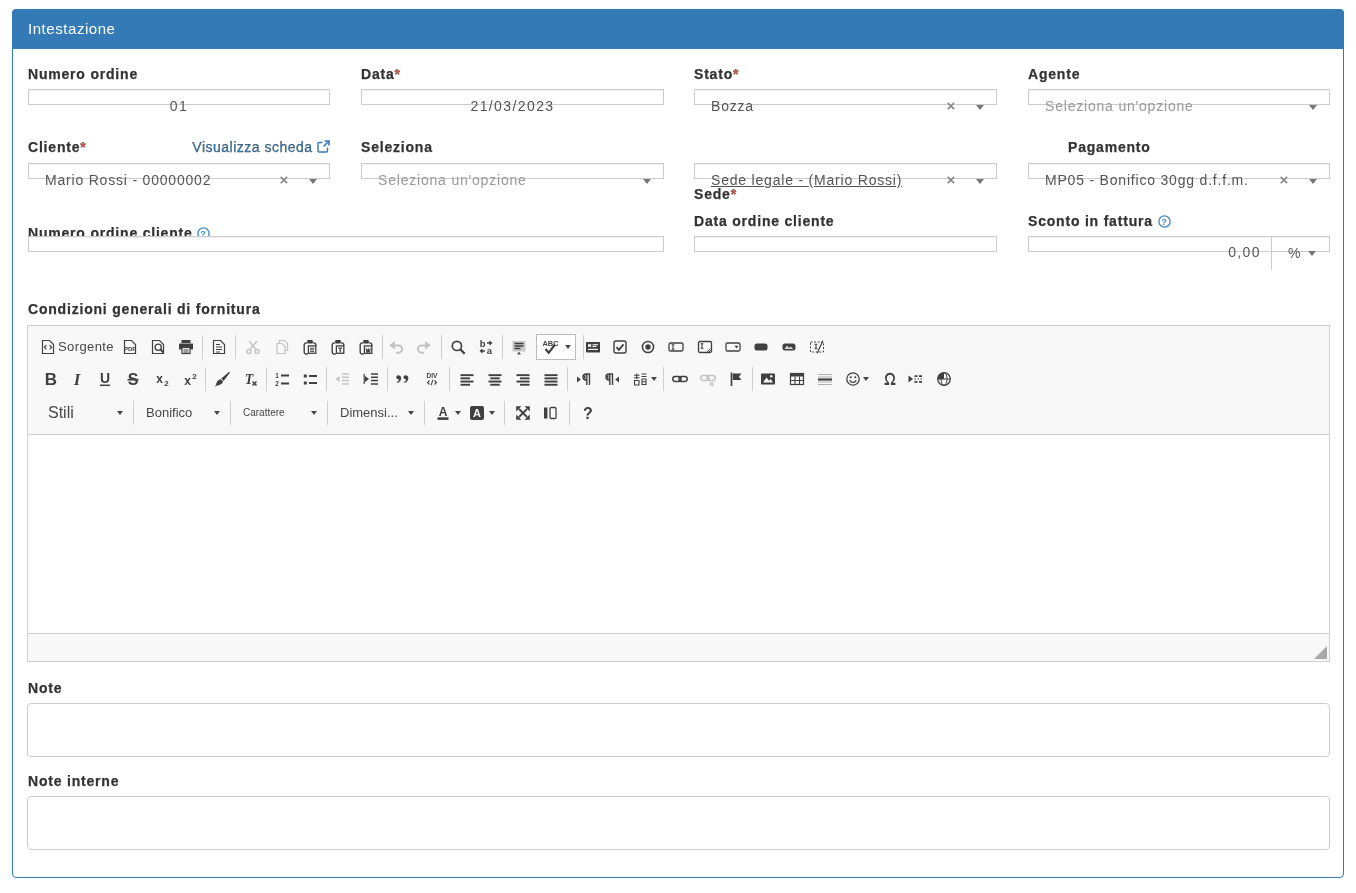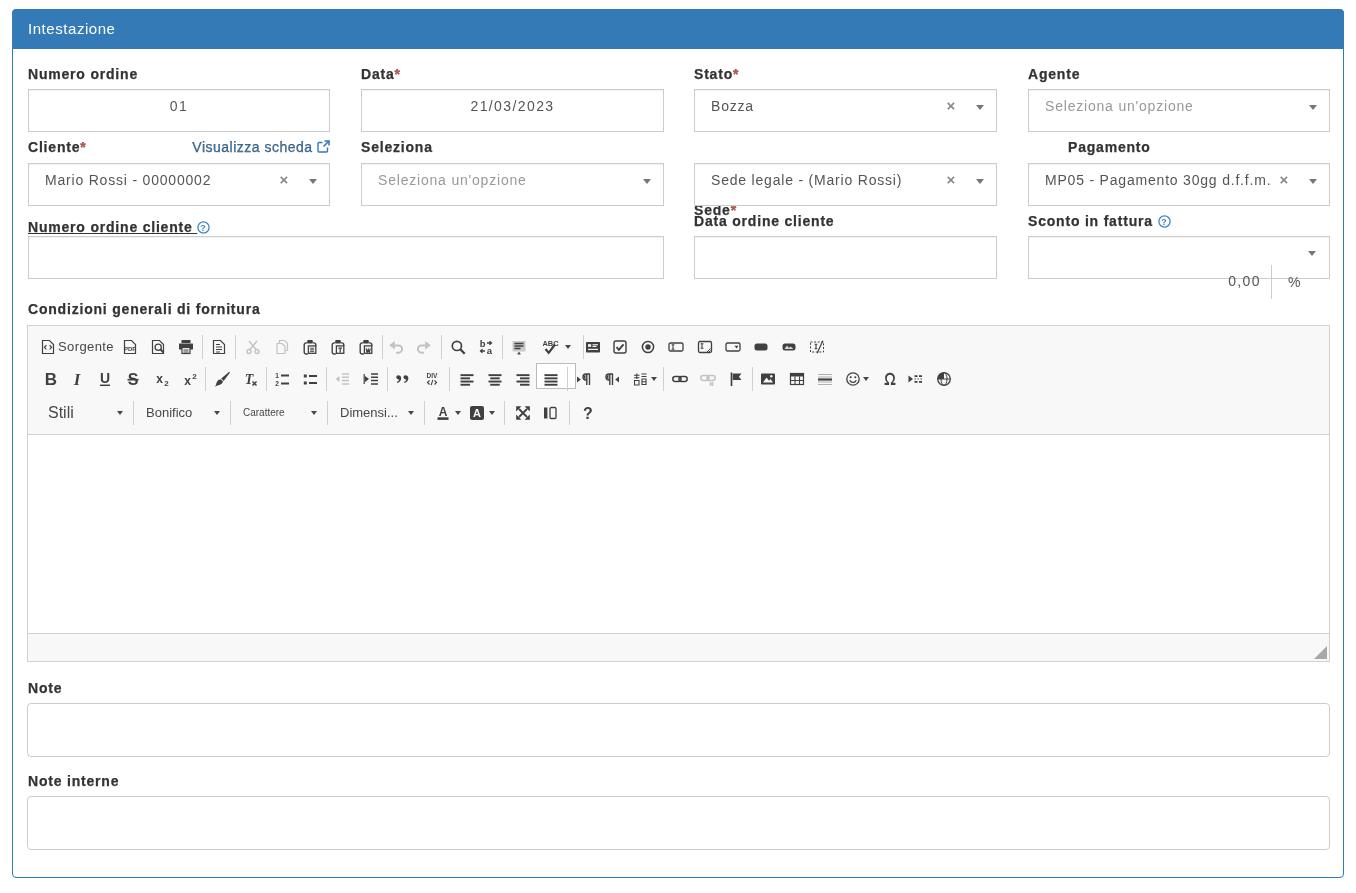--- a/index.html
+++ b/index.html
@@ -1,22 +1,22 @@
 <!DOCTYPE html>
 <html><head><meta charset="utf-8">
 <style>
 *{margin:0;padding:0;box-sizing:border-box;}
 html,body{width:1356px;height:893px;background:#fff;font-family:"Liberation Sans",sans-serif;}
 body{position:relative;overflow:hidden;}
-.abs{position:absolute;margin-top:29px;}
+.abs{position:absolute;}
 .panel{position:absolute;left:12px;top:9px;width:1332px;height:869px;border:1px solid #337ab7;border-radius:4px;background:#fff;}
 .phead{position:absolute;left:-1px;top:-1px;width:1332px;height:40px;background:#337ab7;border:1px solid #337ab7;border-radius:4px 4px 0 0;color:#fff;font-size:15px;line-height:38px;padding-left:15px;letter-spacing:0.55px;}
 .lbl{position:absolute;font-size:14px;font-weight:bold;color:#333;line-height:14px;white-space:nowrap;letter-spacing:0.8px;-webkit-text-stroke:0.25px #333;}
 .req{color:#d9534f;font-weight:bold;}
-.inp{position:absolute;height:43px;border:1px solid #ccc;border-radius:0;background:#fff;font-size:14px;color:#555;line-height:32px;box-shadow:inset 0 1px 1px rgba(0,0,0,.06);}
+.inp{position:absolute;height:16px;border:1px solid #ccc;border-radius:0;background:#fff;font-size:14px;color:#555;line-height:32px;box-shadow:inset 0 1px 1px rgba(0,0,0,.06);}
 .ctr{text-align:center;letter-spacing:1.4px;}
 .s2t{padding-left:16px;color:#555;white-space:nowrap;overflow:hidden;letter-spacing:0.8px;}
 .ph{padding-left:16px;color:#999;white-space:nowrap;letter-spacing:0.8px;}
 .xclr{position:absolute;top:0;width:14px;height:32px;color:#888;font-size:15px;line-height:32px;text-align:center;font-weight:bold;}
 .crt{position:absolute;top:15px;width:0;height:0;border-left:4px solid transparent;border-right:4px solid transparent;border-top:5px solid #777;}
 .link{color:#337ab7;font-weight:normal;font-size:14px;letter-spacing:0.5px;}
 .qc{display:inline-block;vertical-align:-2px;}
 textarea.nt{position:absolute;height:54px;border:1px solid #ccc;border-radius:4px;resize:none;}
 .ed{position:absolute;left:27px;top:325px;width:1303px;height:337px;border:1px solid #d1d1d1;background:#fff;}
 .edtb{position:absolute;left:0;top:0;width:100%;height:109px;background:#f8f8f8;border-bottom:1px solid #d1d1d1;}
@@ -47,42 +47,42 @@
     <div class="ph" style="padding-right:52px;">Seleziona un'opzione</div>
     <div class="crt" style="right:12px;"></div>
   </div>
 <div class="lbl" style="left:28px;top:140px;">Cliente<span class="req">*</span></div>
 <div class="lbl" style="right:1026px;top:140px;"><span class="link">Visualizza scheda&nbsp;</span><svg width="13" height="13" viewBox="0 0 13 13" style="display:inline-block;vertical-align:-1px">
       <path d="M10.5 7.5v3.5a1 1 0 0 1-1 1H2a1 1 0 0 1-1-1V3.5a1 1 0 0 1 1-1h3.5" fill="none" stroke="#337ab7" stroke-width="1.4"></path>
       <path d="M7.5 1h4.5v4.5" fill="none" stroke="#337ab7" stroke-width="1.6"></path>
       <path d="M12 1L6.5 6.5" stroke="#337ab7" stroke-width="1.6"></path>
     </svg></div>
 <div class="lbl" style="left:361px;top:140px;">Seleziona</div>
-<div class="lbl" style="left:694px;top:156px;margin-top:47px;">Sede<span class="req">*</span></div>
+<div class="lbl" style="left:694px;top:140px;margin-top:47px;">Sede<span class="req">*</span></div>
 <div class="lbl" style="left:1068px;top:140px;">Pagamento</div>
 <div class="inp" style="left:28px;top:163px;width:302px;">
     <div class="s2t" style="padding-right:52px;">Mario Rossi - 00000002</div>
     <div class="xclr" style="right:38px;">×</div>
     <div class="crt" style="right:12px;"></div>
   </div>
 <div class="inp" style="left:361px;top:163px;width:303px;">
     <div class="ph" style="padding-right:52px;">Seleziona un'opzione</div>
     <div class="crt" style="right:12px;"></div>
   </div>
 <div class="inp" style="left:694px;top:163px;width:303px;">
-    <div class="s2t" style="padding-right:52px;">Sede legale - (Mario Rossi)</div>
+    <div class="s2t" style="padding-right:52px;text-decoration:underline;">Sede legale - (Mario Rossi)</div>
     <div class="xclr" style="right:38px;">×</div>
     <div class="crt" style="right:12px;"></div>
   </div>
 <div class="inp" style="left:1028px;top:163px;width:302px;">
-    <div class="s2t" style="padding-right:52px;">MP05 - Pagamento 30gg d.f.f.m.</div>
+    <div class="s2t" style="padding-right:52px;">MP05 - Bonifico 30gg d.f.f.m.</div>
     <div class="xclr" style="right:38px;">×</div>
     <div class="crt" style="right:12px;"></div>
   </div>
-<div class="lbl" style="left:28px;top:220px;text-decoration:underline;">Numero ordine cliente <svg class="qc" width="13" height="13" viewBox="0 0 13 13">
+<div class="lbl" style="left:28px;top:226px;">Numero ordine cliente <svg class="qc" width="13" height="13" viewBox="0 0 13 13">
       <circle cx="6.5" cy="6.5" r="5.6" fill="none" stroke="#3b87c2" stroke-width="1.3"></circle>
       <text x="6.5" y="9.8" font-size="9" font-weight="bold" fill="#3b87c2" text-anchor="middle" font-family="Liberation Sans">?</text>
     </svg></div>
 <div class="lbl" style="left:694px;top:214px;">Data ordine cliente</div>
 <div class="lbl" style="left:1028px;top:214px;">Sconto in fattura <svg class="qc" width="13" height="13" viewBox="0 0 13 13">
       <circle cx="6.5" cy="6.5" r="5.6" fill="none" stroke="#3b87c2" stroke-width="1.3"></circle>
       <text x="6.5" y="9.8" font-size="9" font-weight="bold" fill="#3b87c2" text-anchor="middle" font-family="Liberation Sans">?</text>
     </svg></div>
 <div class="inp" style="left:28px;top:236px;width:636px;"></div>
 <div class="inp" style="left:694px;top:236px;width:303px;"></div>

